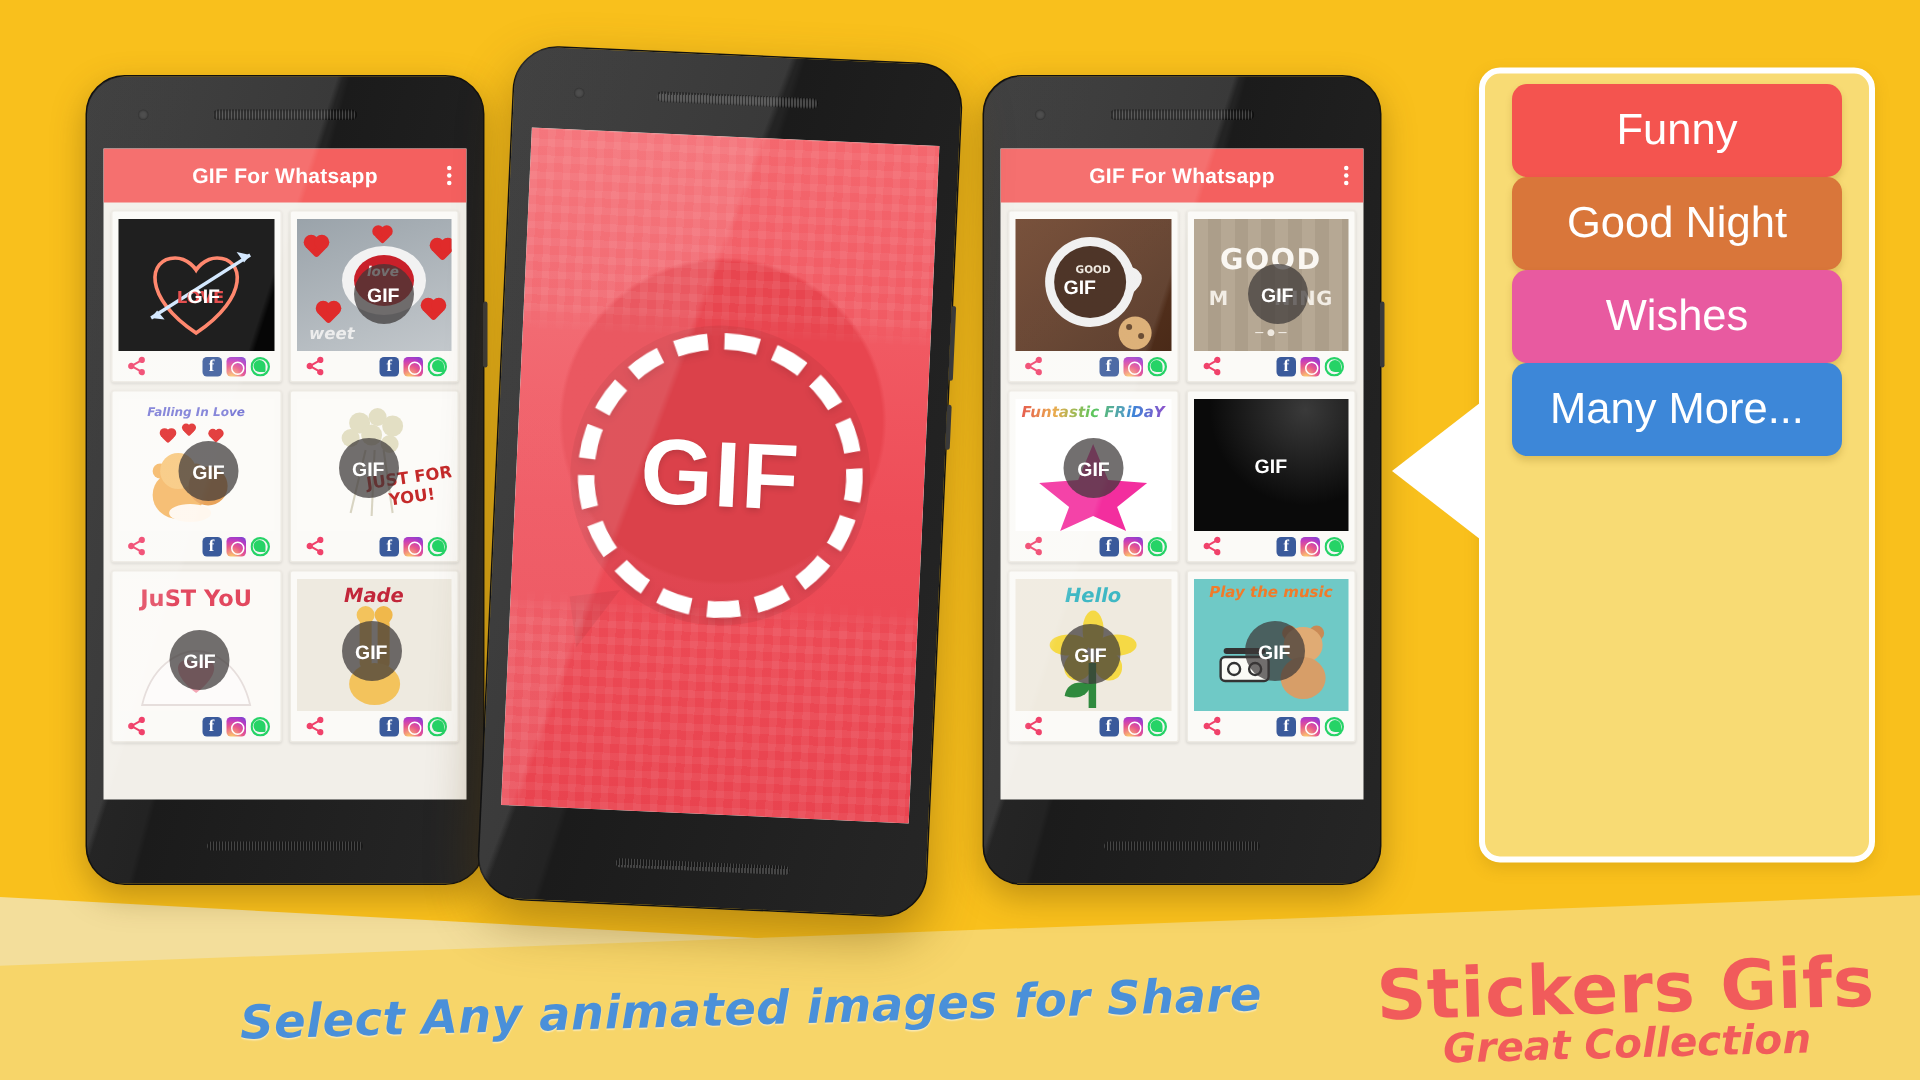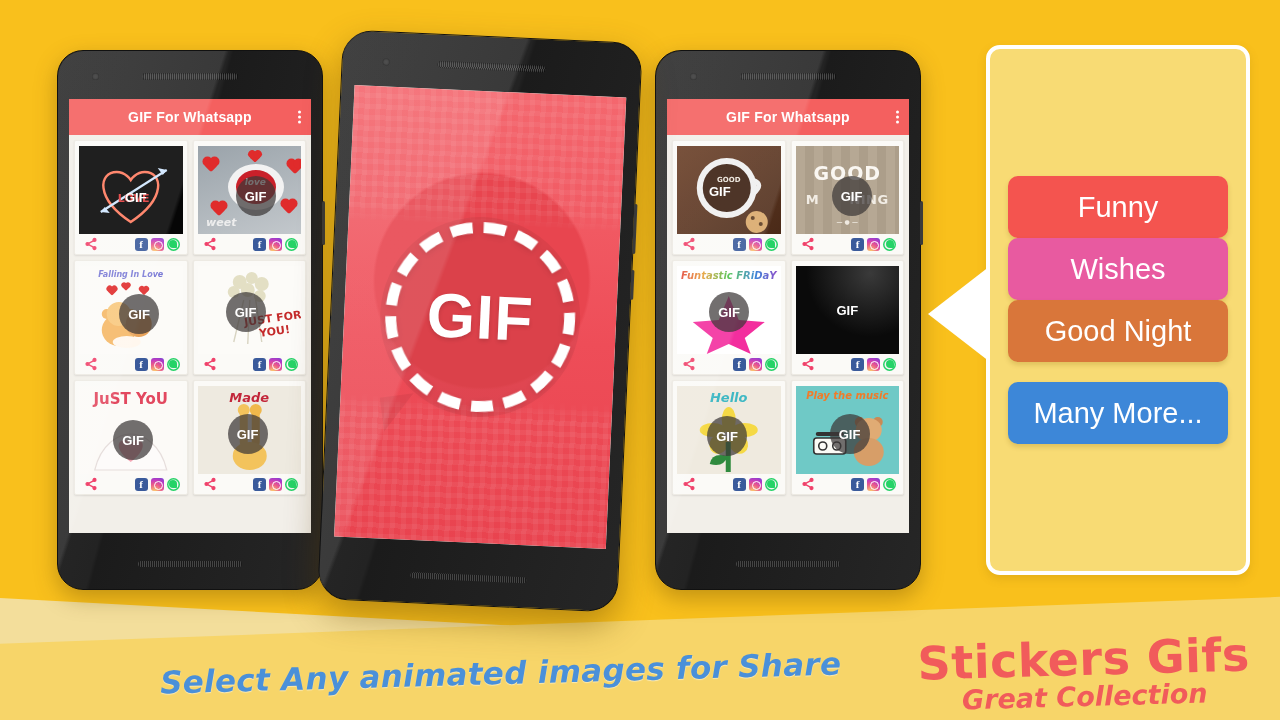--- a/index.html
+++ b/index.html
@@ -192,22 +192,22 @@
     font-family:"Liberation Sans", sans-serif;
   }
 
   
   .callout {
     position:absolute; left:986px; top:45px;
     width:264px; height:530px;
     background:#F8DB74;
     border:4px solid #fff;
     border-radius:14px;
-    padding:24px 18px;
-    display:flex; flex-direction:column; justify-content:center;
+    padding:7px 18px;
+    display:flex; flex-direction:column; justify-content:flex-start;
     box-shadow:0 4px 10px rgba(140,100,0,.18);
   }
   .callout-tail {
     position:absolute; left:932px; top:272px;
     width:0; height:0;
     border-top:42px solid transparent;
     border-bottom:42px solid transparent;
     border-right:56px solid #F8DB74;
     z-index:2;
   }
@@ -716,27 +716,27 @@
     </div>
   </div>
   <div class="gloss"></div>
 </div>
 
 <div class="callout-tail"></div>
 <div class="callout">
   <div class="chip" style="background:#F4544F;">
     <span>Funny</span>
   </div>
+  <div class="chip" style="background:#D9763A;">
+    <span>Good Night</span>
+  </div>
   <div class="chip" style="background:#E85AA0;">
     <span>Wishes</span>
   </div>
-  <div class="chip" style="background:#D9763A;">
-    <span>Good Night</span>
-  </div>
-  <div class="chip" style="background:#3D87D8;margin-top:20px;">
+  <div class="chip" style="background:#3D87D8;">
     <span>Many More...</span>
   </div>
 </div>
 
 <div class="caption-left">Select Any animated images for Share</div>
 <div class="brand">
   <div class="brand-title">Stickers Gifs</div>
   <div class="brand-sub">Great Collection</div>
 </div>
 

